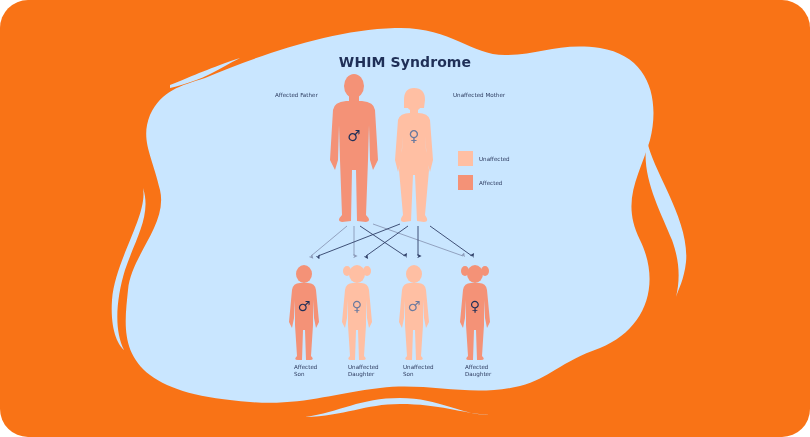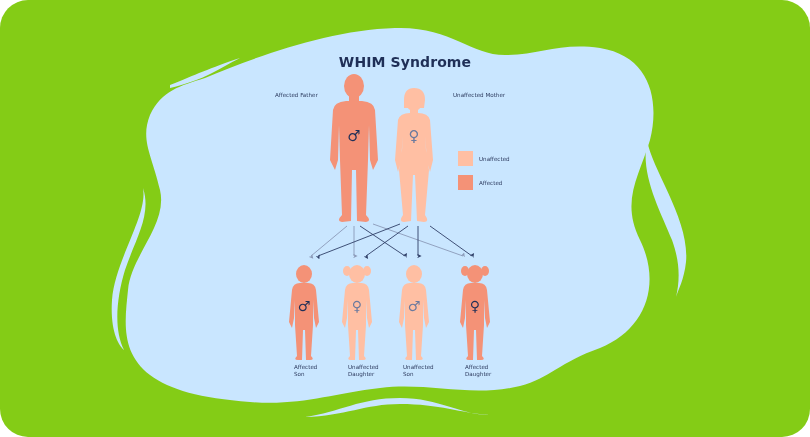--- a/index.html
+++ b/index.html
@@ -1,17 +1,17 @@
 <!DOCTYPE html>
 <html><head>
 <meta charset="utf-8">
 <style>
   html, body { margin:0; padding:0; }
   body { width:810px; height:437px; overflow:hidden; background:#ffffff; font-family:"Liberation Sans", sans-serif; }
-  .canvas { position:relative; width:810px; height:437px; border-radius:28px; overflow:hidden; background:#84cc16; }
+  .canvas { position:relative; width:810px; height:437px; border-radius:28px; overflow:hidden; background:#f97316; }
   svg.bg { position:absolute; left:0; top:0; }
   .title { position:absolute; left:0; width:810px; top:54px; text-align:center; font-family:"DejaVu Sans", sans-serif; font-weight:bold; font-size:14px; color:#1f2f57; letter-spacing:0.1px; }
   .lbl { position:absolute; font-family:"DejaVu Sans", sans-serif; font-size:5.6px; color:#2c3a5e; line-height:7.4px; }
   .legend-item { position:absolute; display:flex; align-items:center; }
   .swatch { width:15px; height:15px; }
   .legend-text { margin-left:6px; font-family:"DejaVu Sans", sans-serif; font-size:5.6px; color:#2c3a5e; }
   svg.fig { position:absolute; left:0; top:0; }
 </style>
 </head>
 <body>

